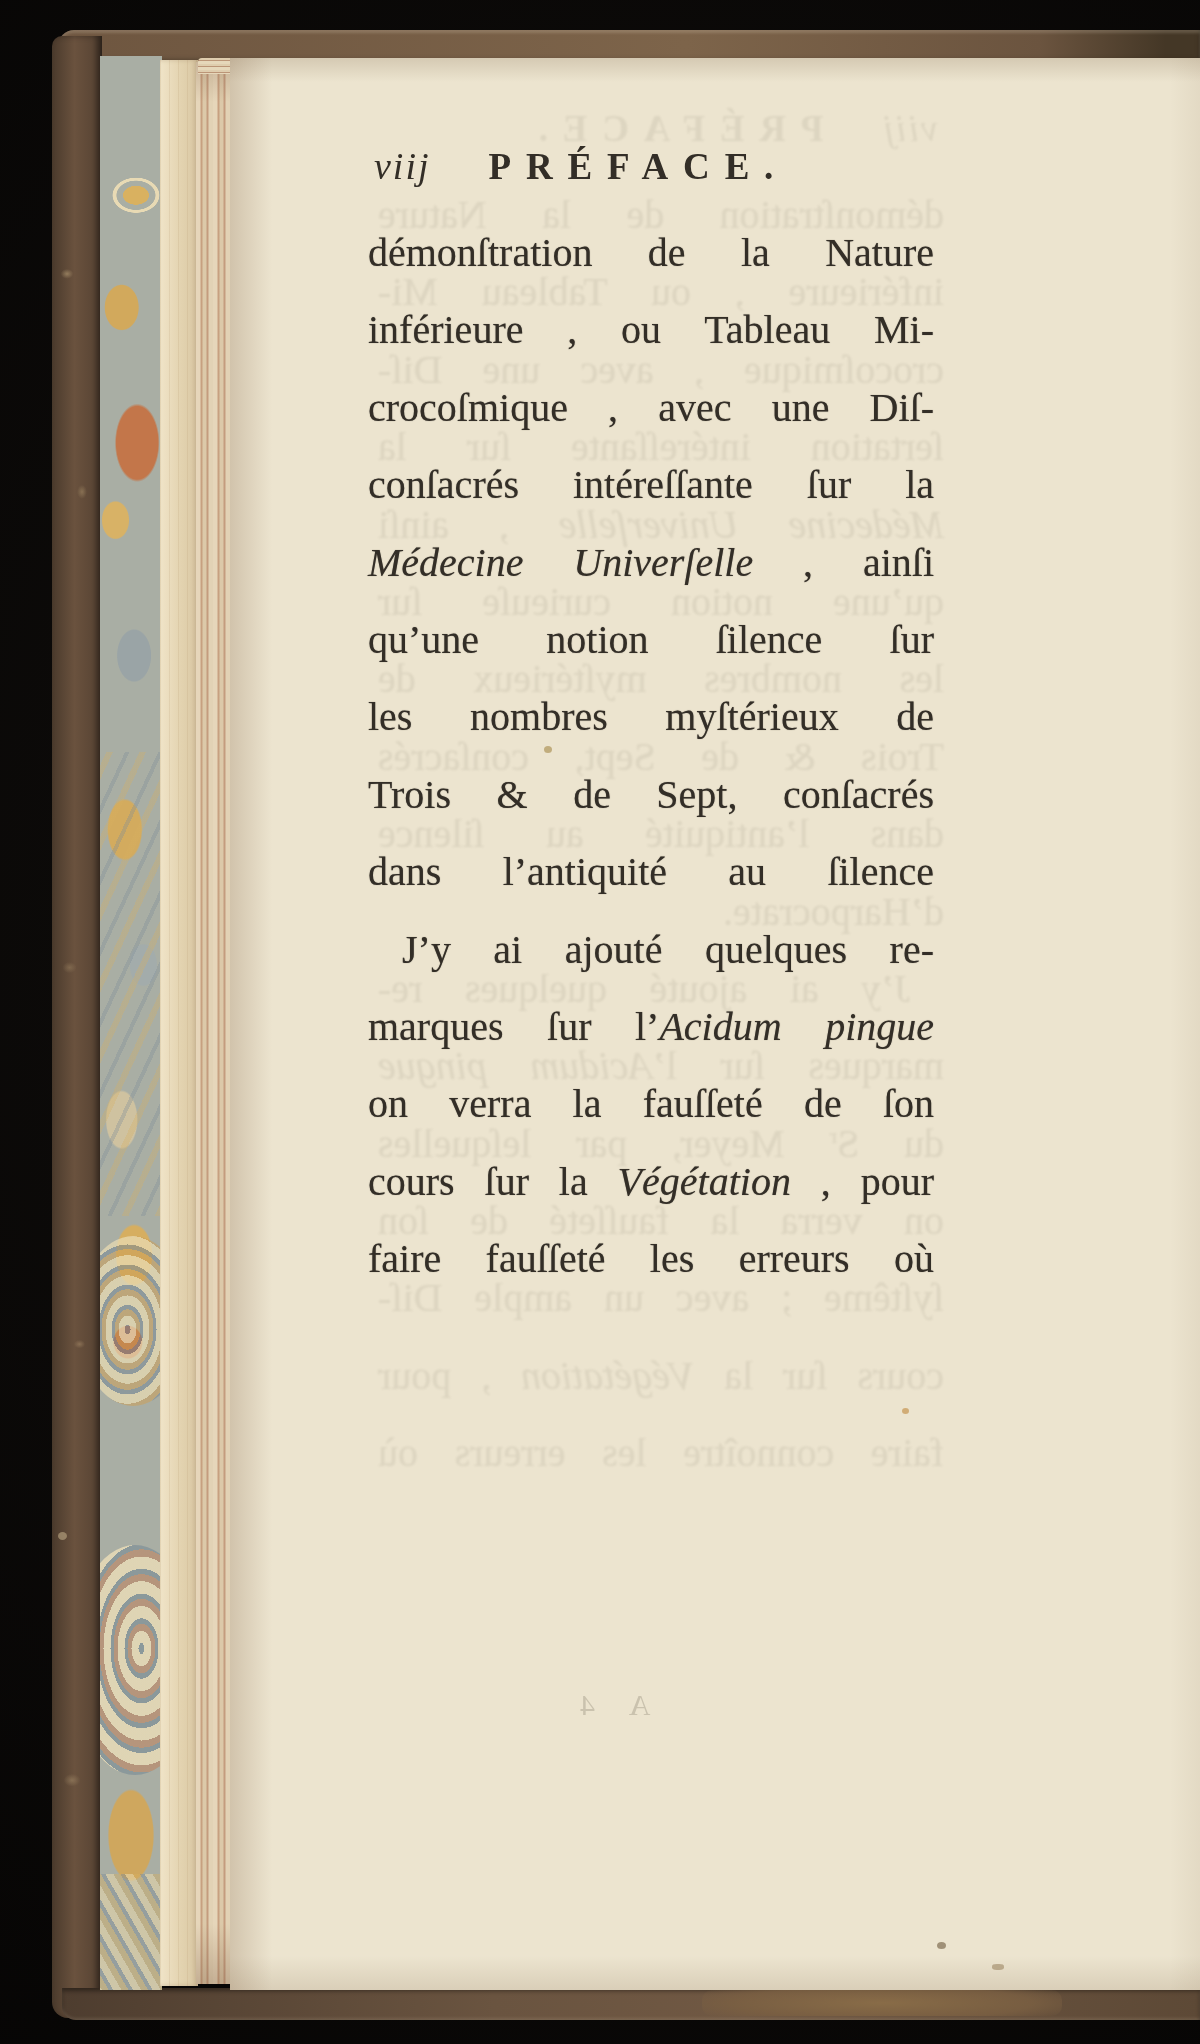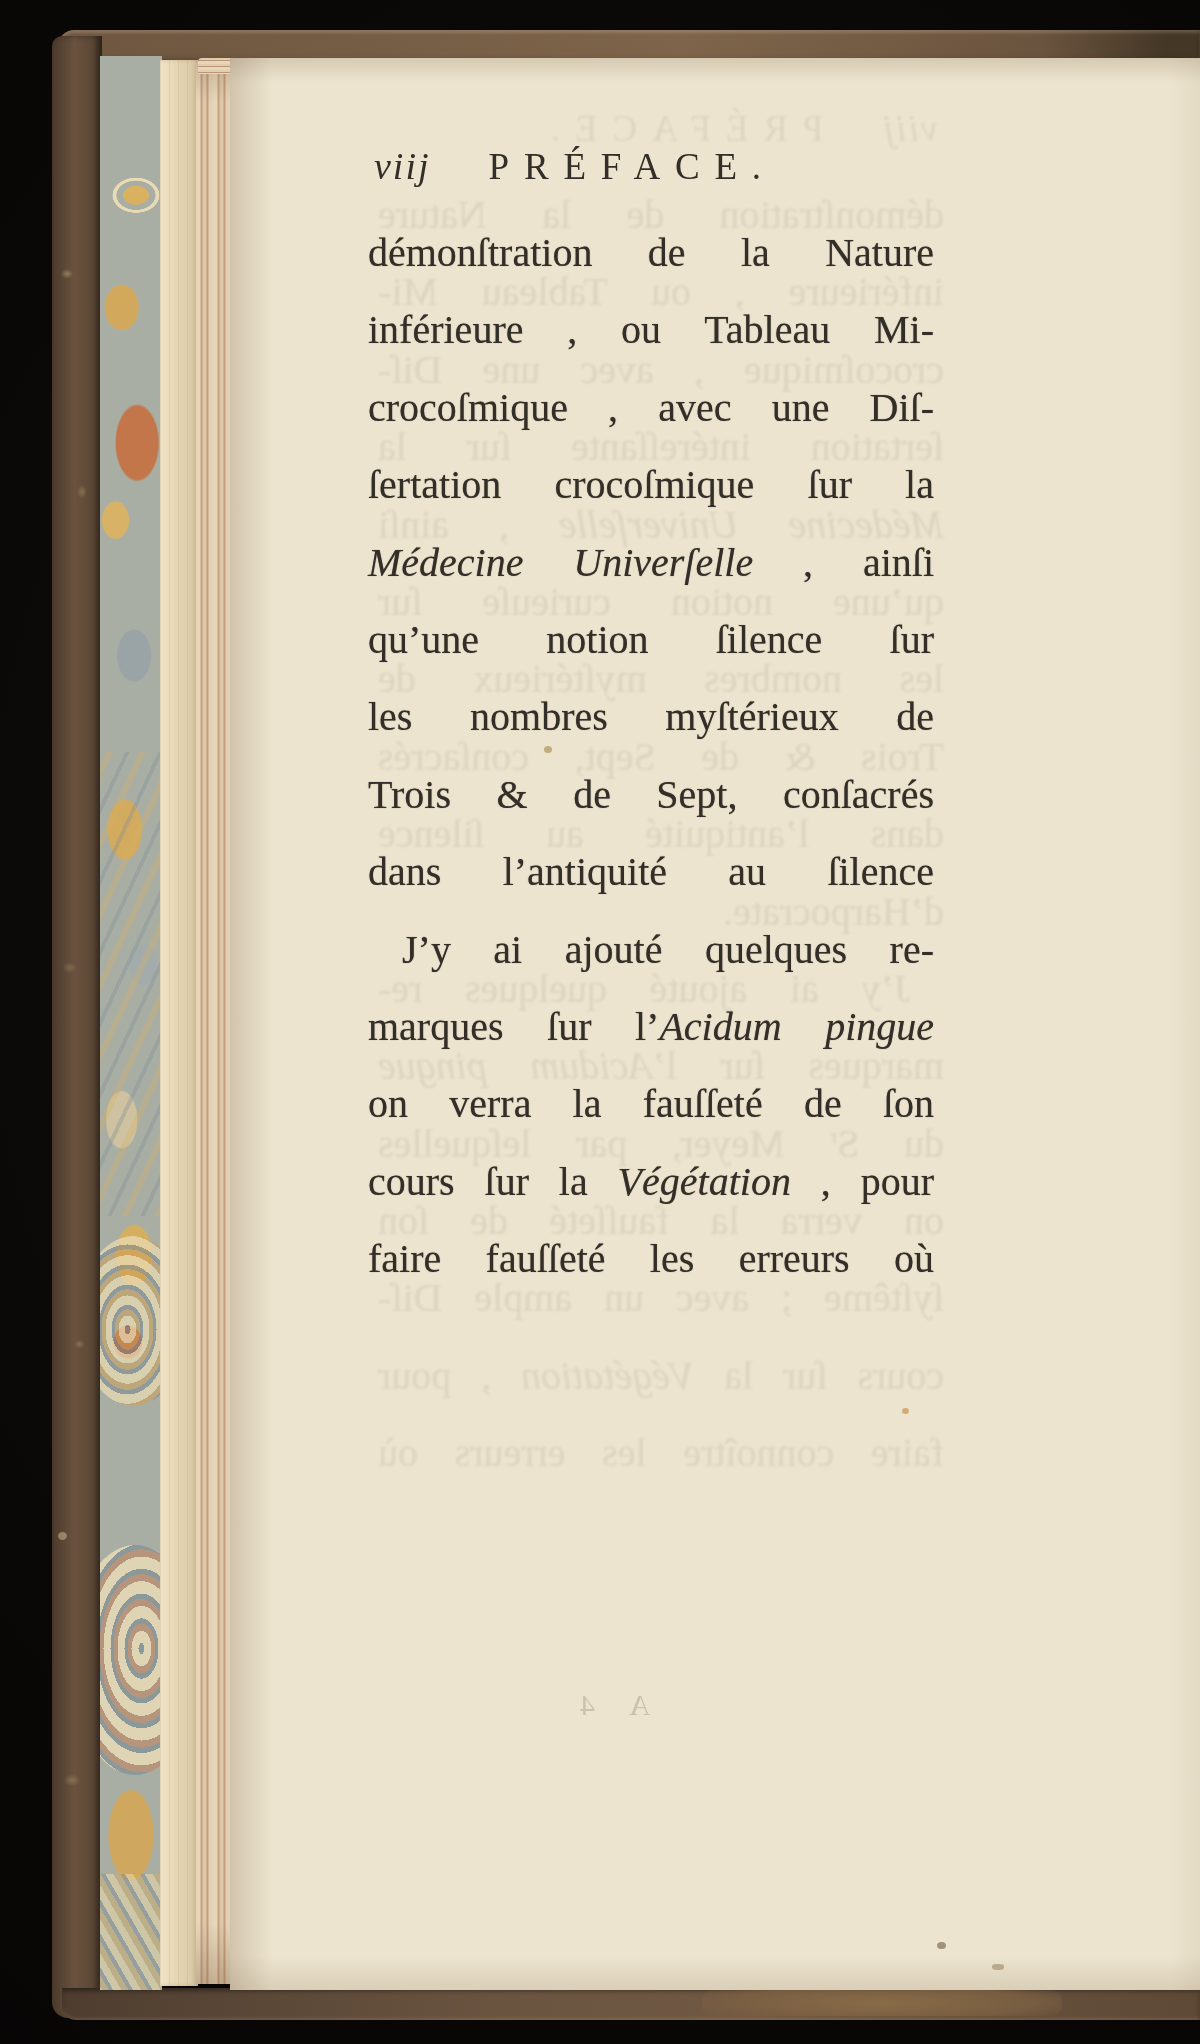--- a/index.html
+++ b/index.html
@@ -73,21 +73,21 @@
       linear-gradient(90deg, rgba(140,110,80,.28), rgba(140,110,80,0) 42px),
       linear-gradient(180deg, rgba(120,95,65,.2), rgba(120,95,65,0) 24px),
       linear-gradient(0deg, rgba(120,95,65,.16), rgba(120,95,65,0) 34px),
       linear-gradient(270deg, rgba(120,95,65,.08), rgba(120,95,65,0) 30px),
       #ece4cf;}
   
   .textcol{position:absolute;width:566px;color:#332e27;}
   #text-block{left:138px;top:86px;}
   .textcol .header{display:flex;align-items:baseline;gap:58px;height:58px;margin:0 0 12px 6px;}
   .textcol .folio{font-style:italic;font-size:38px;letter-spacing:2px;}
-  .textcol .title{font-size:37px;letter-spacing:.4em;font-weight:400;}
+  .textcol .title{font-size:37px;letter-spacing:.4em;font-weight:700;}
   .textcol .line{height:77.4px;line-height:77.4px;font-size:40px;
     text-align:justify;text-align-last:justify;
     text-shadow:0 0 1px rgba(45,40,32,.55);}
   .textcol .line.indent{text-indent:34px;}
   .textcol .line.no-stretch{text-align-last:left;}
   .textcol .it{font-style:italic;}
   .textcol .sup{font-size:.55em;vertical-align:super;line-height:0;}
   
   #ghost-block{left:148px;top:48px;transform:scaleX(-1);opacity:.10;filter:blur(1.1px);color:#5e5846;}
   
@@ -152,21 +152,21 @@
 
   <div id="text-block" class="textcol">
     <div class="header">
       <span class="folio">viij</span>
       <span class="title">PRÉFACE.</span>
     </div>
     <div id="lines-main">
         <div class="line"><span>démonſtration de la Nature</span></div>
         <div class="line"><span>inférieure , ou Tableau Mi-</span></div>
         <div class="line"><span>crocoſmique , avec une Diſ-</span></div>
-        <div class="line"><span>ſertation crocoſmique ſur la</span></div>
+        <div class="line"><span>conſacrés intéreſſante ſur la</span></div>
         <div class="line"><span class="it">Médecine Univerſelle</span><span> , ainſi</span></div>
         <div class="line"><span>qu’une notion ſilence ſur</span></div>
         <div class="line"><span>les nombres myſtérieux de</span></div>
         <div class="line"><span>Trois &amp; de Sept, conſacrés</span></div>
         <div class="line"><span>dans l’antiquité au ſilence</span></div>
         <div class="line indent"><span>J’y ai ajouté quelques re-</span></div>
         <div class="line"><span>marques ſur l’</span><span class="it">Acidum pingue</span></div>
         <div class="line"><span>on verra la fauſſeté de ſon</span></div>
         <div class="line"><span>cours ſur la </span><span class="it">Végétation</span><span> , pour</span></div>
         <div class="line"><span>faire fauſſeté les erreurs où</span></div>

